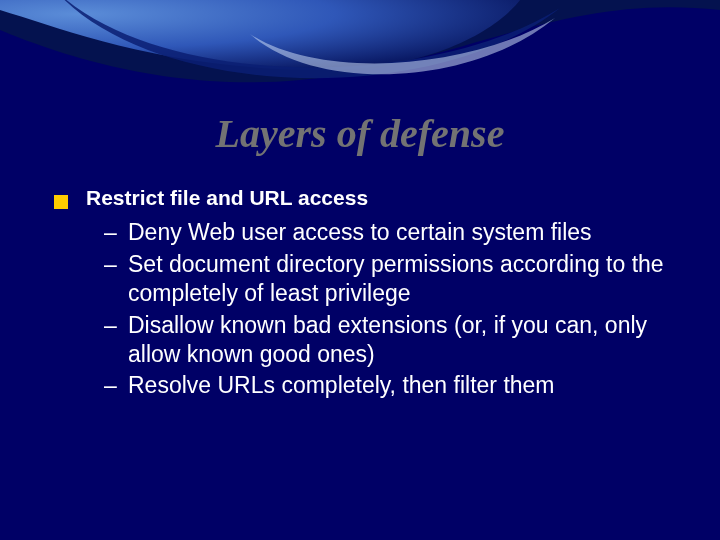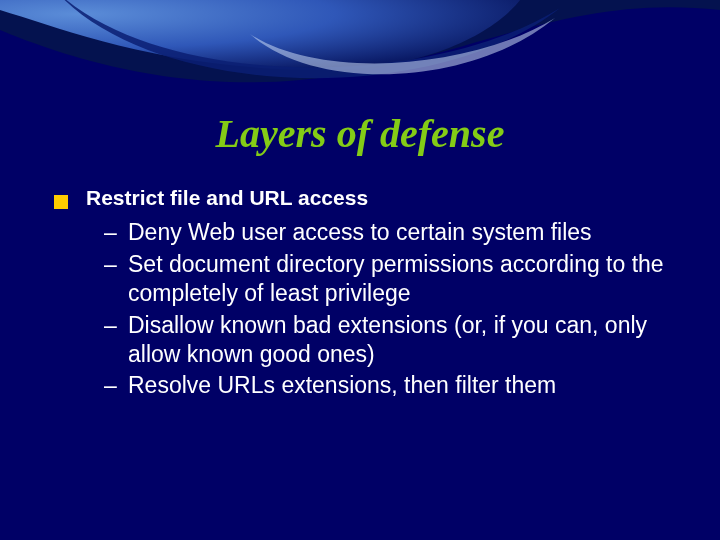--- a/index.html
+++ b/index.html
@@ -16,21 +16,21 @@
     width: 720px;
     height: 120px;
     pointer-events: none;
   }
   .content {
     position: relative;
     padding-top: 110px;
   }
   .title {
     text-align: center;
-    color: #84cc16;
+    color: #737373;
     font-style: italic;
     font-weight: bold;
     font-size: 40px;
     margin-bottom: 28px;
     font-family: "Times New Roman", Times, serif;
   }
   .level1 {
     display: flex;
     align-items: flex-start;
     margin-left: 54px;
@@ -105,16 +105,16 @@
     <div class="level2">
       <span class="dash">–</span>
       <span class="level2-text">Set document directory permissions according to the completely of least privilege</span>
     </div>
     <div class="level2">
       <span class="dash">–</span>
       <span class="level2-text">Disallow known bad extensions (or, if you can, only allow known good ones)</span>
     </div>
     <div class="level2">
       <span class="dash">–</span>
-      <span class="level2-text">Resolve URLs extensions, then filter them</span>
+      <span class="level2-text">Resolve URLs completely, then filter them</span>
     </div>
   </div>
 </div>
 
 </body></html>

